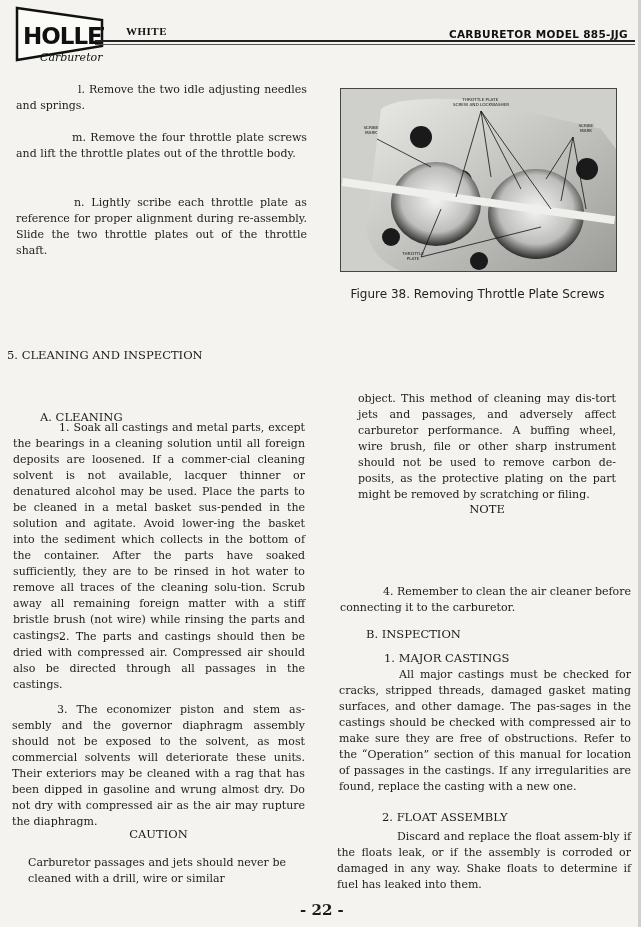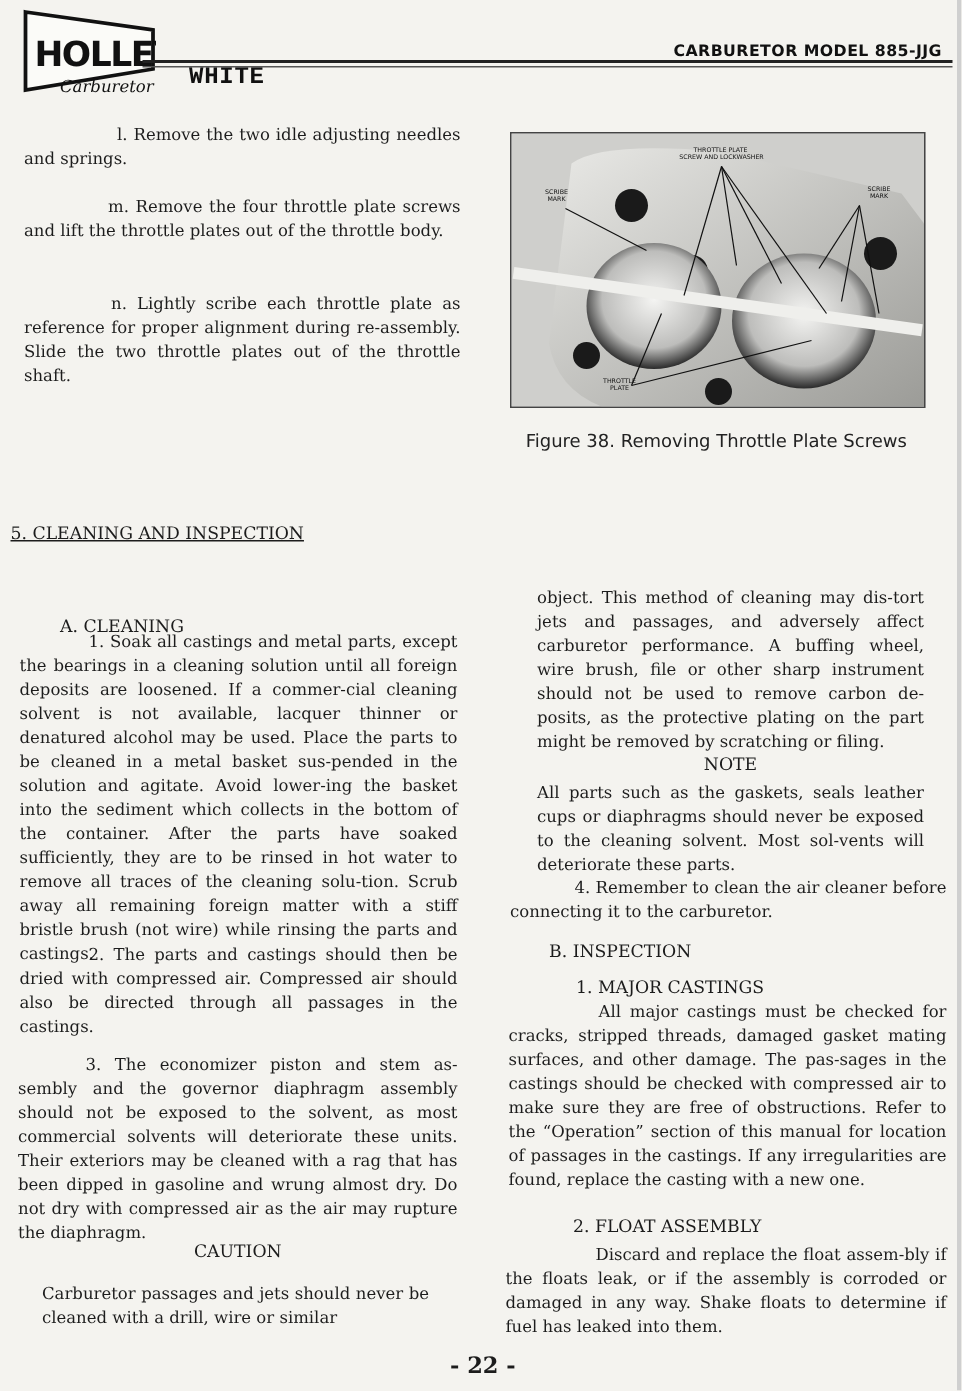--- a/index.html
+++ b/index.html
@@ -7,21 +7,21 @@
     width: 641px; height: 927px; position: relative; overflow: hidden;
     background: #f4f3ef;
     font-family: "DejaVu Serif", "Liberation Serif", serif;
     color: #1c1c1c;
   }
   .page { position: absolute; inset: 0; }
   .rightedge { position: absolute; right: 0; top: 0; width: 3px; height: 927px; background: #cfcfcf; }
 
   
   .logo { position: absolute; left: 14px; top: 6px; width: 90px; height: 58px; }
-  .hdr-left { position: absolute; left: 126px; top: 42px; font-family: Liberation Mono, monospace; font-weight: bold; font-size: 16px; letter-spacing: 0.5px; color: #111; }
+  .hdr-left { position: absolute; left: 126px; top: 25px; font-family: Liberation Serif, serif; font-weight: bold; font-size: 11px; letter-spacing: 0.5px; color: #111; }
   .hdr-right { position: absolute; right: 13px; top: 28px; font-family: "DejaVu Sans", sans-serif; font-weight: bold; font-size: 10.5px; letter-spacing: 0.3px; color: #111; }
   .hdr-line { position: absolute; left: 95px; right: 6px; top: 40px; height: 2px; background: #222; }
   .hdr-line2 { position: absolute; left: 95px; right: 6px; top: 44px; height: 1px; background: #555; }
 
   .p { position: absolute; font-size: 11px; line-height: 16px; text-align: justify; }
   .p .ind { display: inline-block; }
   .h { position: absolute; font-size: 11.5px; line-height: 16px; }
   .c { text-align: center; }
 
   
@@ -102,39 +102,38 @@
           <tspan x="245" dy="0">SCRIBE</tspan><tspan x="245" dy="5">MARK</tspan>
         </text>
         <text x="72" y="166">
           <tspan x="72" dy="0">THROTTLE</tspan><tspan x="72" dy="5">PLATE</tspan>
         </text>
       </g>
     </svg>
   </div>
   <div class="figcap">Figure 38.  Removing Throttle Plate Screws</div>
 
-  <div class="h" style="left:7px; top:347px;text-decoration:underline;">5. CLEANING AND INSPECTION</div>
+  <div class="h" style="left:7px; top:347px;">5. CLEANING AND INSPECTION</div>
   <div class="h" style="left:40px; top:390px;margin-top:19px;">A. CLEANING</div>
 
   <div class="p" style="left:13px; top:420px; width:292px;">
     <span class="ind" style="width:46px"></span><span>1.</span> <span>Soak all castings and metal parts, except the bearings in a cleaning solution until all foreign deposits are loosened. If a commer-cial cleaning solvent is not available, lacquer thinner or denatured alcohol may be used. Place the parts to be cleaned in a metal basket sus-pended in the solution and agitate. Avoid lower-ing the basket into the sediment which collects in the bottom of the container. After the parts have soaked sufficiently, they are to be rinsed in hot water to remove all traces of the cleaning solu-tion. Scrub away all remaining foreign matter with a stiff bristle brush (not wire) while rinsing the parts and castings.</span>
   </div>
   <div class="p" style="left:13px; top:629px; width:292px;">
     <span class="ind" style="width:46px"></span><span>2.</span> <span>The parts and castings should then be dried with compressed air. Compressed air should also be directed through all passages in the castings.</span>
   </div>
   <div class="p" style="left:12px; top:702px; width:293px;">
     <span class="ind" style="width:45px"></span><span>3.</span> <span>The economizer piston and stem as-sembly and the governor diaphragm assembly should not be exposed to the solvent, as most commercial solvents will deteriorate these units. Their exteriors may be cleaned with a rag that has been dipped in gasoline and wrung almost dry. Do not dry with compressed air as the air may rupture the diaphragm.</span>
   </div>
 
   <div class="h c" style="left:12px; top:826px; width:293px;">CAUTION</div>
   <div class="p" style="left:28px; top:855px; width:258px;">Carburetor passages and jets should never be cleaned with a drill, wire or similar</div>
 
   <div class="p" style="left:358px; top:391px; width:258px;">object. This method of cleaning may dis-tort jets and passages, and adversely affect carburetor performance. A buffing wheel, wire brush, file or other sharp instrument should not be used to remove carbon de-posits, as the protective plating on the part might be removed by scratching or filing.</div>
   <div class="h c" style="left:358px; top:501px; width:258px;">NOTE</div>
-  <div class="p" style="left:358px; top:521px; width:258px;">All parts such as the gaskets, seals leather cups or diaphragms should never be exposed to the cleaning solvent. Most sol-vents will deteriorate these parts.</div>
 
   <div class="p" style="left:340px; top:584px; width:291px;">
     <span class="ind" style="width:43px"></span><span>4.</span> <span>Remember to clean the air cleaner before connecting it to the carburetor.</span>
   </div>
 
   <div class="h" style="left:366px; top:626px;">B. INSPECTION</div>
   <div class="h" style="left:384px; top:650px;">1. MAJOR CASTINGS</div>
   <div class="p" style="left:339px; top:667px; width:292px;">
     <span class="ind" style="width:60px"></span><span>All major castings must be checked for cracks, stripped threads, damaged gasket mating surfaces, and other damage. The pas-sages in the castings should be checked with compressed air to make sure they are free of obstructions. Refer to the “Operation” section of this manual for location of passages in the castings. If any irregularities are found, replace the casting with a new one.</span>
   </div>

